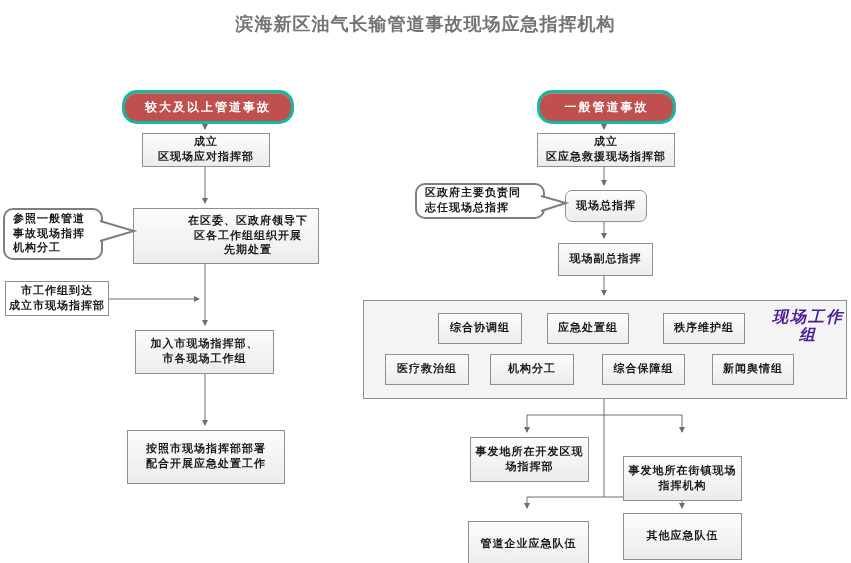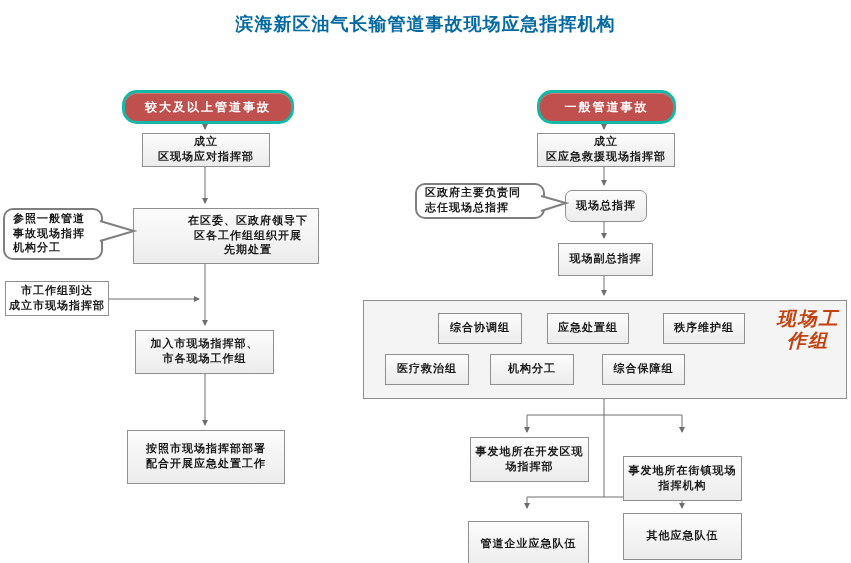--- a/index.html
+++ b/index.html
@@ -7,21 +7,21 @@
     width:851px;height:563px;position:relative;background:#ffffff;
     font-family:"DejaVu Serif","Liberation Serif",serif;
     overflow:hidden;
   }
   .stage{position:absolute;left:0;top:0;width:851px;height:563px;}
   svg.layer{position:absolute;left:0;top:0;pointer-events:none;}
   #connector-layer{z-index:0;}
   #tail-layer{z-index:3;}
   .title{
     position:absolute;left:0;top:12px;width:851px;text-align:center;
-    font-size:18px;font-weight:bold;color:#0369a1;letter-spacing:1px;z-index:1;
+    font-size:18px;font-weight:bold;color:#737373;letter-spacing:1px;z-index:1;
   }
   .pill{
     position:absolute;z-index:1;background:#c0504d;border:3px solid #14b8a6;
     border-radius:15px;color:#fff;font-size:12px;font-weight:bold;letter-spacing:2px;
     display:flex;align-items:center;justify-content:center;
     box-shadow:inset 0 1px 0 rgba(255,255,255,.25);
     margin-top:6px;
   }
   .node{
     position:absolute;z-index:1;
@@ -35,21 +35,21 @@
   .container-box{
     position:absolute;z-index:1;background:#f4f4f4;border:1px solid #8f8f8f;
   }
   .callout{
     position:absolute;z-index:1;background:#ffffff;border:2px solid #7f7f7f;
     border-radius:10px;color:#1a1a1a;font-size:11px;font-weight:bold;
     letter-spacing:1px;line-height:1.35;display:flex;align-items:center;
     text-align:left;white-space:pre-line;padding-left:8px;box-sizing:border-box;
   }
   .red-label{
-    position:absolute;z-index:2;color:#c2410c;font-size:19px;font-weight:bold;
+    position:absolute;z-index:2;color:#4c1d95;font-size:16px;font-weight:bold;
     font-style:italic;letter-spacing:2px;text-align:center;line-height:1.15;
     display:flex;align-items:flex-start;justify-content:center;flex-wrap:wrap;
   }
 </style>
 </head>
 <body>
 
 <div class="stage">
 
   <svg id="connector-layer" class="layer" width="851" height="563" viewBox="0 0 851 563">
@@ -120,20 +120,21 @@
 
   <div class="red-label" style="left:770px;top:308px;width:76px;height:40px;">现场工作组</div>
 
   <div class="node" style="left:438px;top:313px;width:82px;height:29px;">综合协调组</div>
   <div class="node" style="left:547px;top:313px;width:80px;height:29px;">应急处置组</div>
   <div class="node" style="left:663px;top:313px;width:80px;height:29px;">秩序维护组</div>
 
   <div class="node" style="left:385px;top:354px;width:82px;height:29px;">医疗救治组</div>
   <div class="node" style="left:490px;top:354px;width:82px;height:29px;">机构分工</div>
   <div class="node" style="left:602px;top:354px;width:81px;height:29px;">综合保障组</div>
+  <div class="node" style="left:712px;top:354px;width:80px;height:29px;">新闻舆情组</div>
 
   <div class="node" style="left:470px;top:437px;width:117px;height:43px;">事发地所在开发区现
 场指挥部</div>
   <div class="node" style="left:623px;top:456px;width:117px;height:43px;">事发地所在街镇现场
 指挥机构</div>
 
   <div class="node" style="left:468px;top:513px;width:119px;height:45px;margin-top:8px;">管道企业应急队伍</div>
   <div class="node" style="left:623px;top:513px;width:117px;height:45px;">其他应急队伍</div>
 
   <svg id="tail-layer" class="layer" width="851" height="563" viewBox="0 0 851 563">

